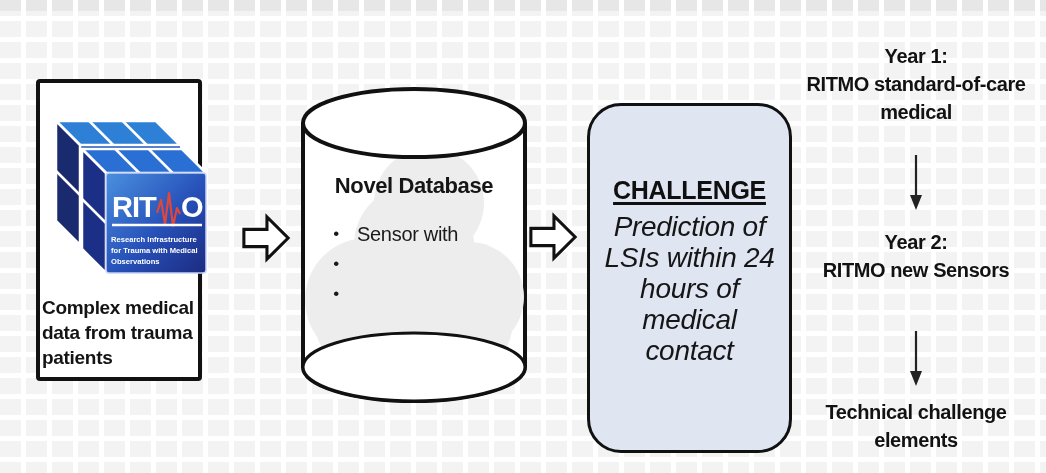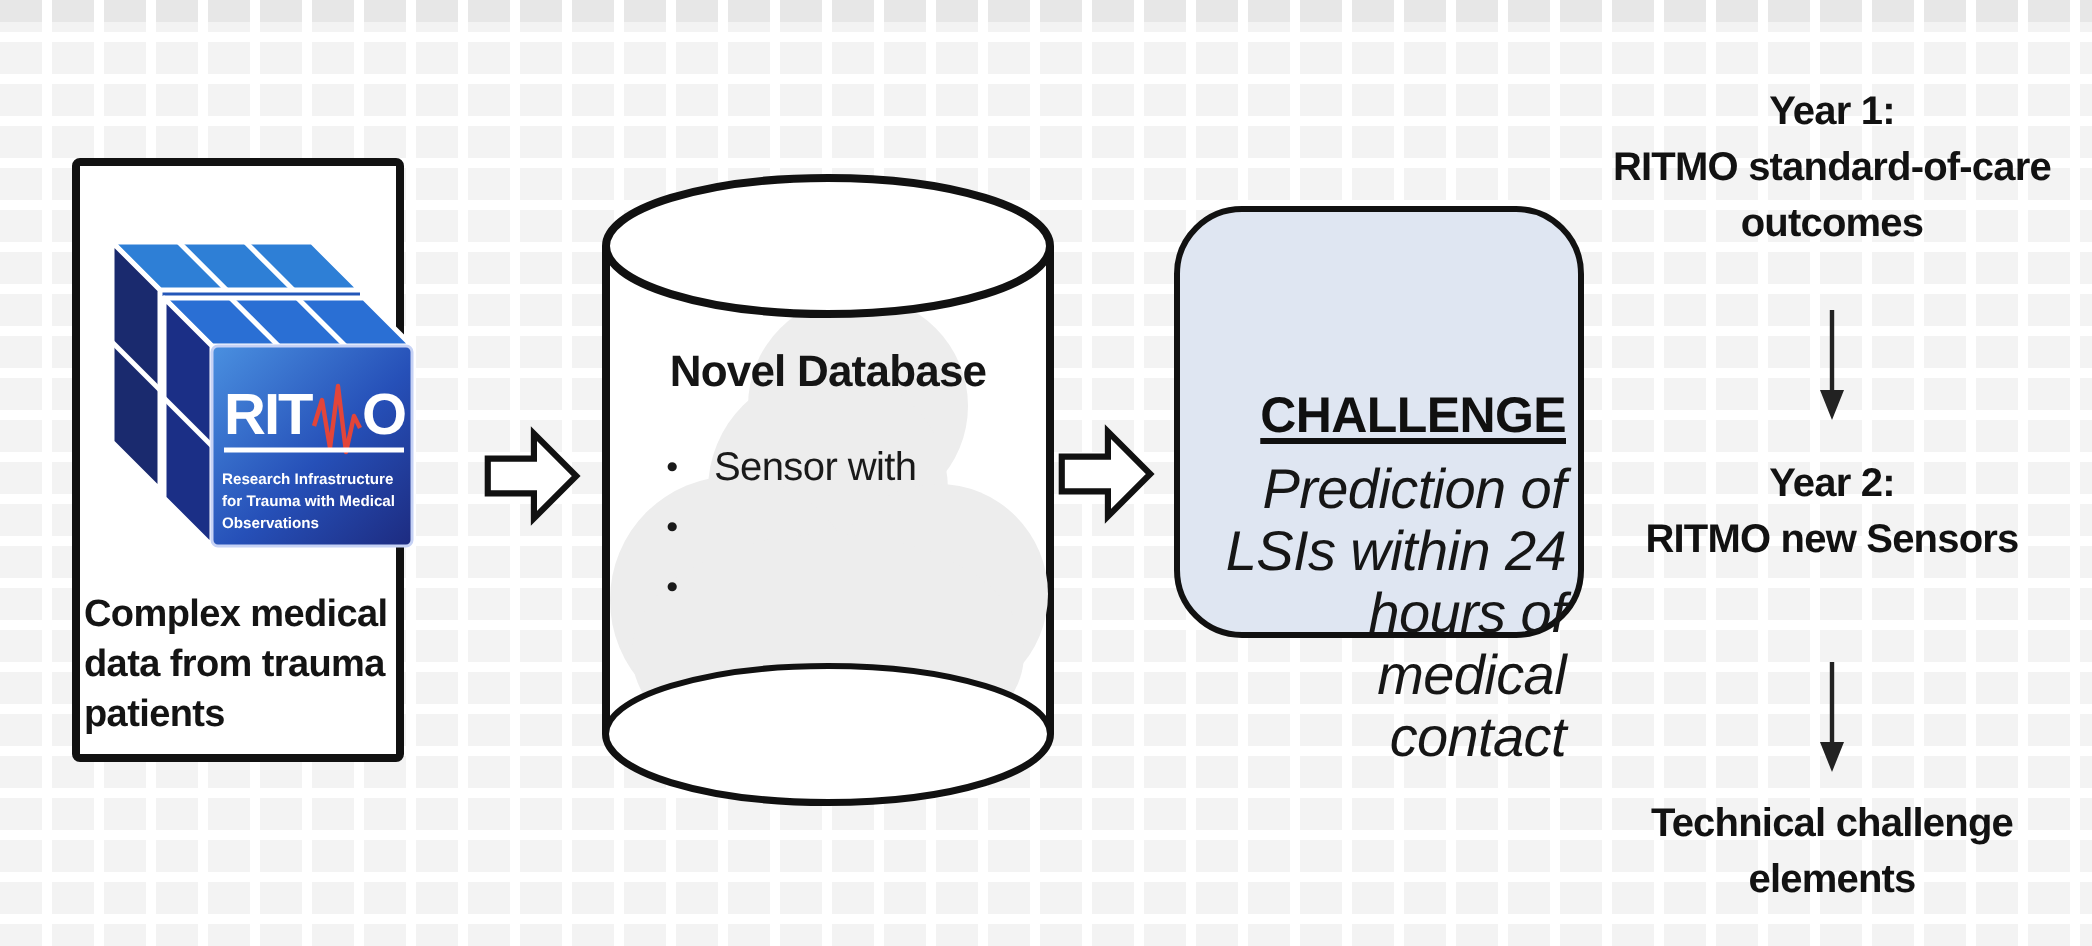--- a/index.html
+++ b/index.html
@@ -42,23 +42,23 @@
   .db-title {
     position:absolute; left:0; right:0; top:88px; text-align:center;
     font-weight:bold; font-size:22px; letter-spacing:-0.4px; color:#151515;
   }
   .db-list { position:absolute; left:30px; top:134px; width:192px; list-style:none; }
   .db-list li { display:flex; font-size:20px; line-height:30px; color:#1a1a1a; letter-spacing:-0.3px; }
   .db-list .dot { flex:0 0 14px; margin-right:14px; text-align:center; font-size:17px; }
 
   
   .challenge-box {
-    position:absolute; left:587px; top:103px; width:205px; height:216px;
+    position:absolute; left:587px; top:103px; width:205px; height:350px;
     background:#dfe6f2; border:3px solid #111; border-radius:34px;
-    text-align:right; padding:88px 6px 0 6px;
+    text-align:center; padding:70px 6px 0 6px;
   }
   .challenge-title {
     font-weight:bold; font-size:25px; letter-spacing:-0.3px; color:#101010;
     text-decoration:underline; text-decoration-thickness:2.5px; text-underline-offset:3px;
     margin-bottom:6px;
   }
   .challenge-desc { font-style:italic; font-size:28px; line-height:31px; color:#161616; letter-spacing:-0.3px; }
 
   
   .timeline { position:absolute; left:786px; top:0; width:260px; height:364px;margin-top:36px; }
@@ -154,21 +154,21 @@
   </svg>
 
   <div class="challenge-box">
     <div class="challenge-title">CHALLENGE</div>
     <div class="challenge-desc">Prediction of LSIs within 24 hours of medical contact</div>
   </div>
 
   <div class="timeline">
     <div class="step step-1">
       <div>Year 1:</div>
-      <div>RITMO standard-of-care outcomes</div>
+      <div>RITMO standard-of-care medical</div>
     </div>
     <svg class="down-arrow down-arrow-1" viewBox="0 0 22 58" aria-hidden="true">
       <line x1="11" y1="1" x2="11" y2="43" stroke="#222" stroke-width="2.2"></line>
       <polygon points="5,41 17,41 11,56" fill="#222"></polygon>
     </svg>
     <div class="step step-2">
       <div>Year 2:</div>
       <div>RITMO new Sensors</div>
     </div>
     <svg class="down-arrow down-arrow-2" viewBox="0 0 22 58" aria-hidden="true">

